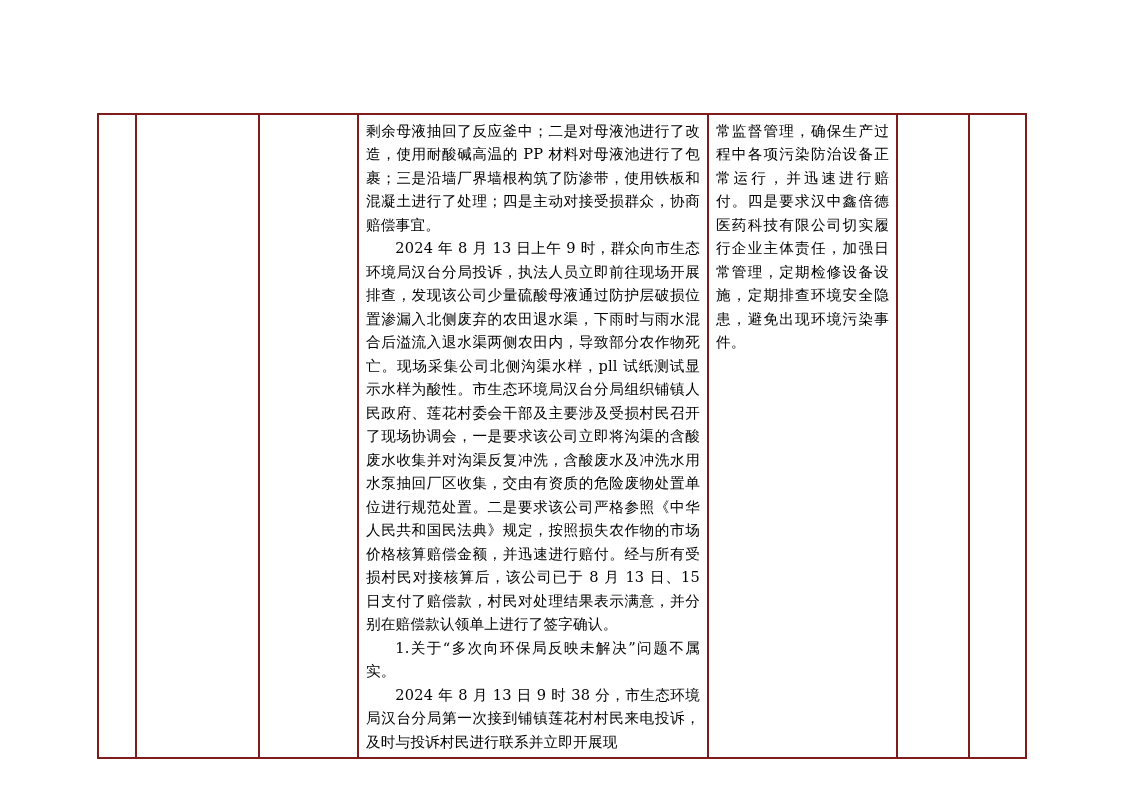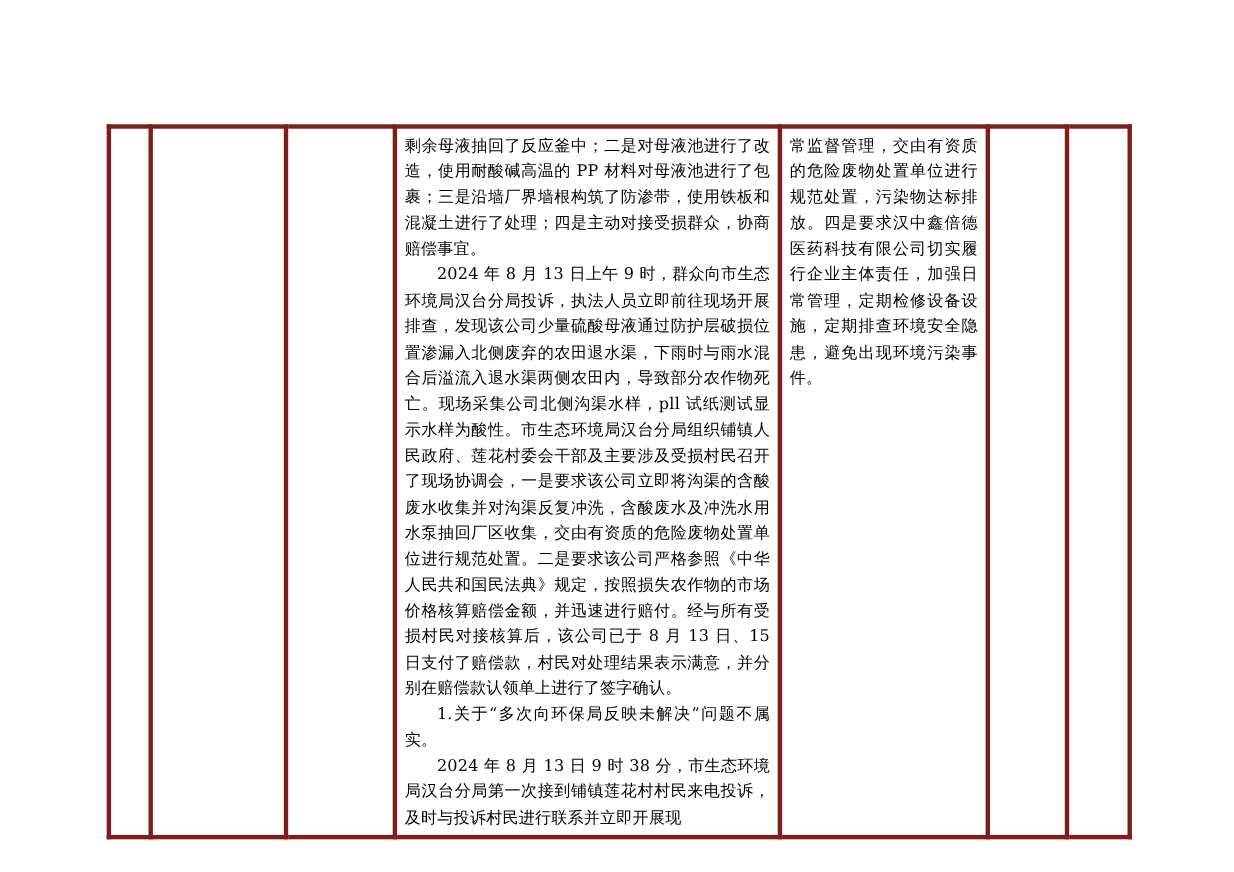--- a/index.html
+++ b/index.html
@@ -22,21 +22,21 @@
   .doc-table {
     position: absolute;
     left: 97px;
     top: 113px;
     width: 928px;
     height: 566px;
     border-collapse: collapse;
     table-layout: fixed;
   }
   .doc-table td {
-    border: 4px solid #7f1d1d;
+    border: 2px solid #7f1d1d;
     vertical-align: top;
     padding: 0;
   }
   .cell-inner {
     padding: 4px 7px 4px 7px;
     font-size: 14.6px;
     line-height: 1.61;
     color: #000000;
     text-align: justify;
     text-justify: inter-ideograph;
@@ -88,21 +88,21 @@
         <td>
           <div class="cell-inner">
             <p>剩余母液抽回了反应釜中；二是对母液池进行了改造，使用耐酸碱高温的 PP 材料对母液池进行了包裹；三是沿墙厂界墙根构筑了防渗带，使用铁板和混凝土进行了处理；四是主动对接受损群众，协商赔偿事宜。</p>
             <p class="indent">2024 年 8 月 13 日上午 9 时，群众向市生态环境局汉台分局投诉，执法人员立即前往现场开展排查，发现该公司少量硫酸母液通过防护层破损位置渗漏入北侧废弃的农田退水渠，下雨时与雨水混合后溢流入退水渠两侧农田内，导致部分农作物死亡。现场采集公司北侧沟渠水样，pll 试纸测试显示水样为酸性。市生态环境局汉台分局组织铺镇人民政府、莲花村委会干部及主要涉及受损村民召开了现场协调会，一是要求该公司立即将沟渠的含酸废水收集并对沟渠反复冲洗，含酸废水及冲洗水用水泵抽回厂区收集，交由有资质的危险废物处置单位进行规范处置。二是要求该公司严格参照《中华人民共和国民法典》规定，按照损失农作物的市场价格核算赔偿金额，并迅速进行赔付。经与所有受损村民对接核算后，该公司已于 8 月 13 日、15 日支付了赔偿款，村民对处理结果表示满意，并分别在赔偿款认领单上进行了签字确认。</p>
             <p class="indent">1.关于“多次向环保局反映未解决”问题不属实。</p>
             <p class="indent">2024 年 8 月 13 日 9 时 38 分，市生态环境局汉台分局第一次接到铺镇莲花村村民来电投诉，及时与投诉村民进行联系并立即开展现</p>
           </div>
         </td>
         <td>
           <div class="cell-inner">
-            <p>常监督管理，交由有资质的危险废物处置单位进行规范处置，污染物达标排放。四是要求汉中鑫倍德医药科技有限公司切实履行企业主体责任，加强日常管理，定期检修设备设施，定期排查环境安全隐患，避免出现环境污染事件。</p>
+            <p>常监督管理，确保生产过程中各项污染防治设备正常运行，并迅速进行赔付。四是要求汉中鑫倍德医药科技有限公司切实履行企业主体责任，加强日常管理，定期检修设备设施，定期排查环境安全隐患，避免出现环境污染事件。</p>
           </div>
         </td>
         <td class="empty-cell">
             <div class="cell-inner"></div>
           </td>
         <td class="empty-cell">
             <div class="cell-inner"></div>
           </td>
       </tr>
     </tbody>

